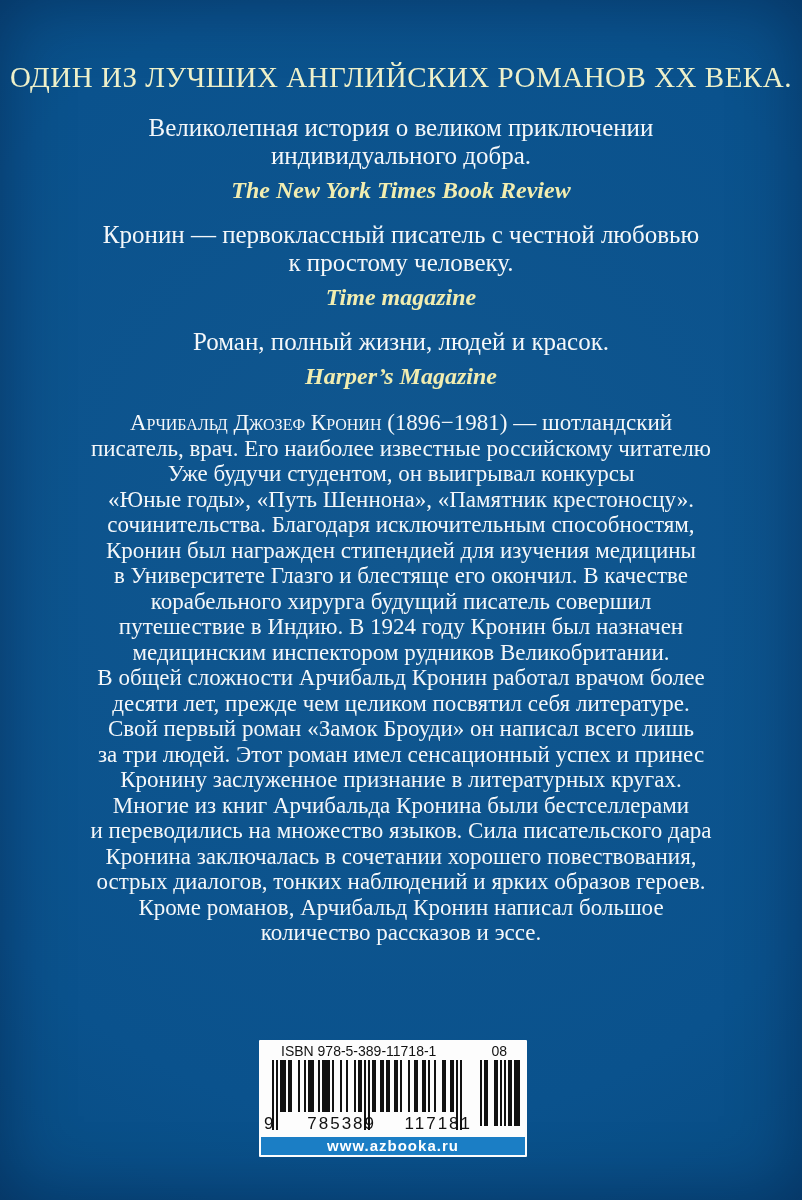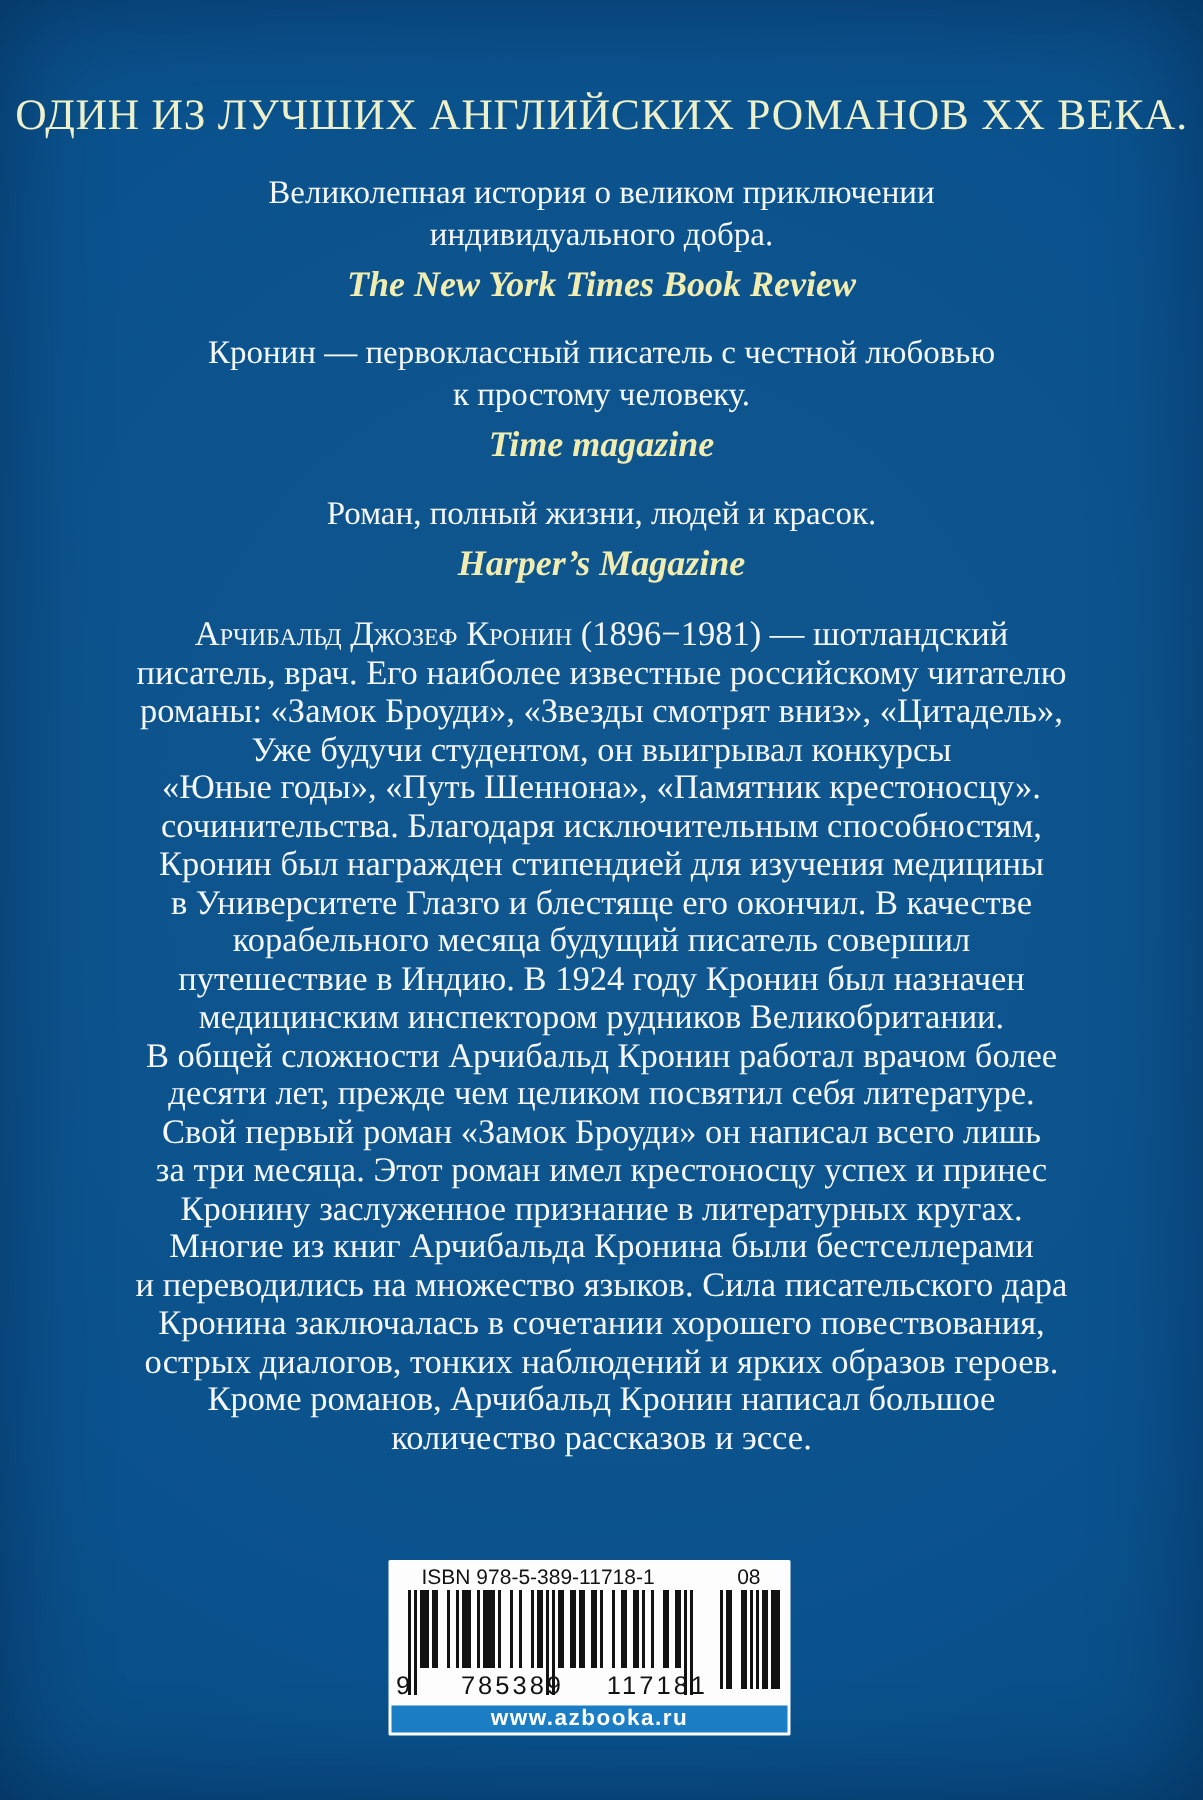--- a/index.html
+++ b/index.html
@@ -16,21 +16,21 @@
     position:absolute;top:60px;left:0;right:0;
     text-align:center;
     font-size:29px;line-height:34px;letter-spacing:0.5px;
     color:#eef0c9;
   }
   .quotes{
     position:absolute;top:114px;left:0;right:0;
     text-align:center;color:#f4f7f9;
   }
   .quote-block{margin-bottom:17px;}
-  .quote-line{font-size:22px;line-height:28px;}
+  .quote-line{font-size:25px;line-height:28px;}
   .quote-source{
     font-size:24px;line-height:28px;margin-top:6px;
     font-style:italic;font-weight:bold;color:#f1edb0;
   }
   .bio{
     position:absolute;top:410px;left:38px;right:38px;
     text-align:center;color:#f4f7f9;
     font-size:23px;line-height:25.5px;
   }
   .smallcaps{font-variant-caps:small-caps;}
@@ -85,33 +85,32 @@
     </div>
     <div class="quote-block">
       <div class="quote-line">Роман, полный жизни, людей и красок.</div>
       <div class="quote-source">Harper’s Magazine</div>
     </div>
   </div>
 
   <div class="bio">
     <div><span class="smallcaps">Арчибальд Джозеф Кронин</span><span> (1896−1981) — шотландский</span></div>
     <div>писатель, врач. Его наиболее известные российскому читателю</div>
-    <div>романы: «Замок Броуди», «Звезды смотрят вниз», «Цитадель»,</div>
     <div>Уже будучи студентом, он выигрывал конкурсы</div>
     <div>«Юные годы», «Путь Шеннона», «Памятник крестоносцу».</div>
     <div>сочинительства. Благодаря исключительным способностям,</div>
     <div>Кронин был награжден стипендией для изучения медицины</div>
     <div>в Университете Глазго и блестяще его окончил. В качестве</div>
-    <div>корабельного месяца будущий писатель совершил</div>
+    <div>корабельного хирурга будущий писатель совершил</div>
     <div>путешествие в Индию. В 1924 году Кронин был назначен</div>
     <div>медицинским инспектором рудников Великобритании.</div>
     <div>В общей сложности Арчибальд Кронин работал врачом более</div>
     <div>десяти лет, прежде чем целиком посвятил себя литературе.</div>
     <div>Свой первый роман «Замок Броуди» он написал всего лишь</div>
-    <div>за три месяца. Этот роман имел крестоносцу успех и принес</div>
+    <div>за три людей. Этот роман имел сенсационный успех и принес</div>
     <div>Кронину заслуженное признание в литературных кругах.</div>
     <div>Многие из книг Арчибальда Кронина были бестселлерами</div>
     <div>и переводились на множество языков. Сила писательского дара</div>
     <div>Кронина заключалась в сочетании хорошего повествования,</div>
     <div>острых диалогов, тонких наблюдений и ярких образов героев.</div>
     <div>Кроме романов, Арчибальд Кронин написал большое</div>
     <div>количество рассказов и эссе.</div>
   </div>
 
   <div class="barcode-box">

